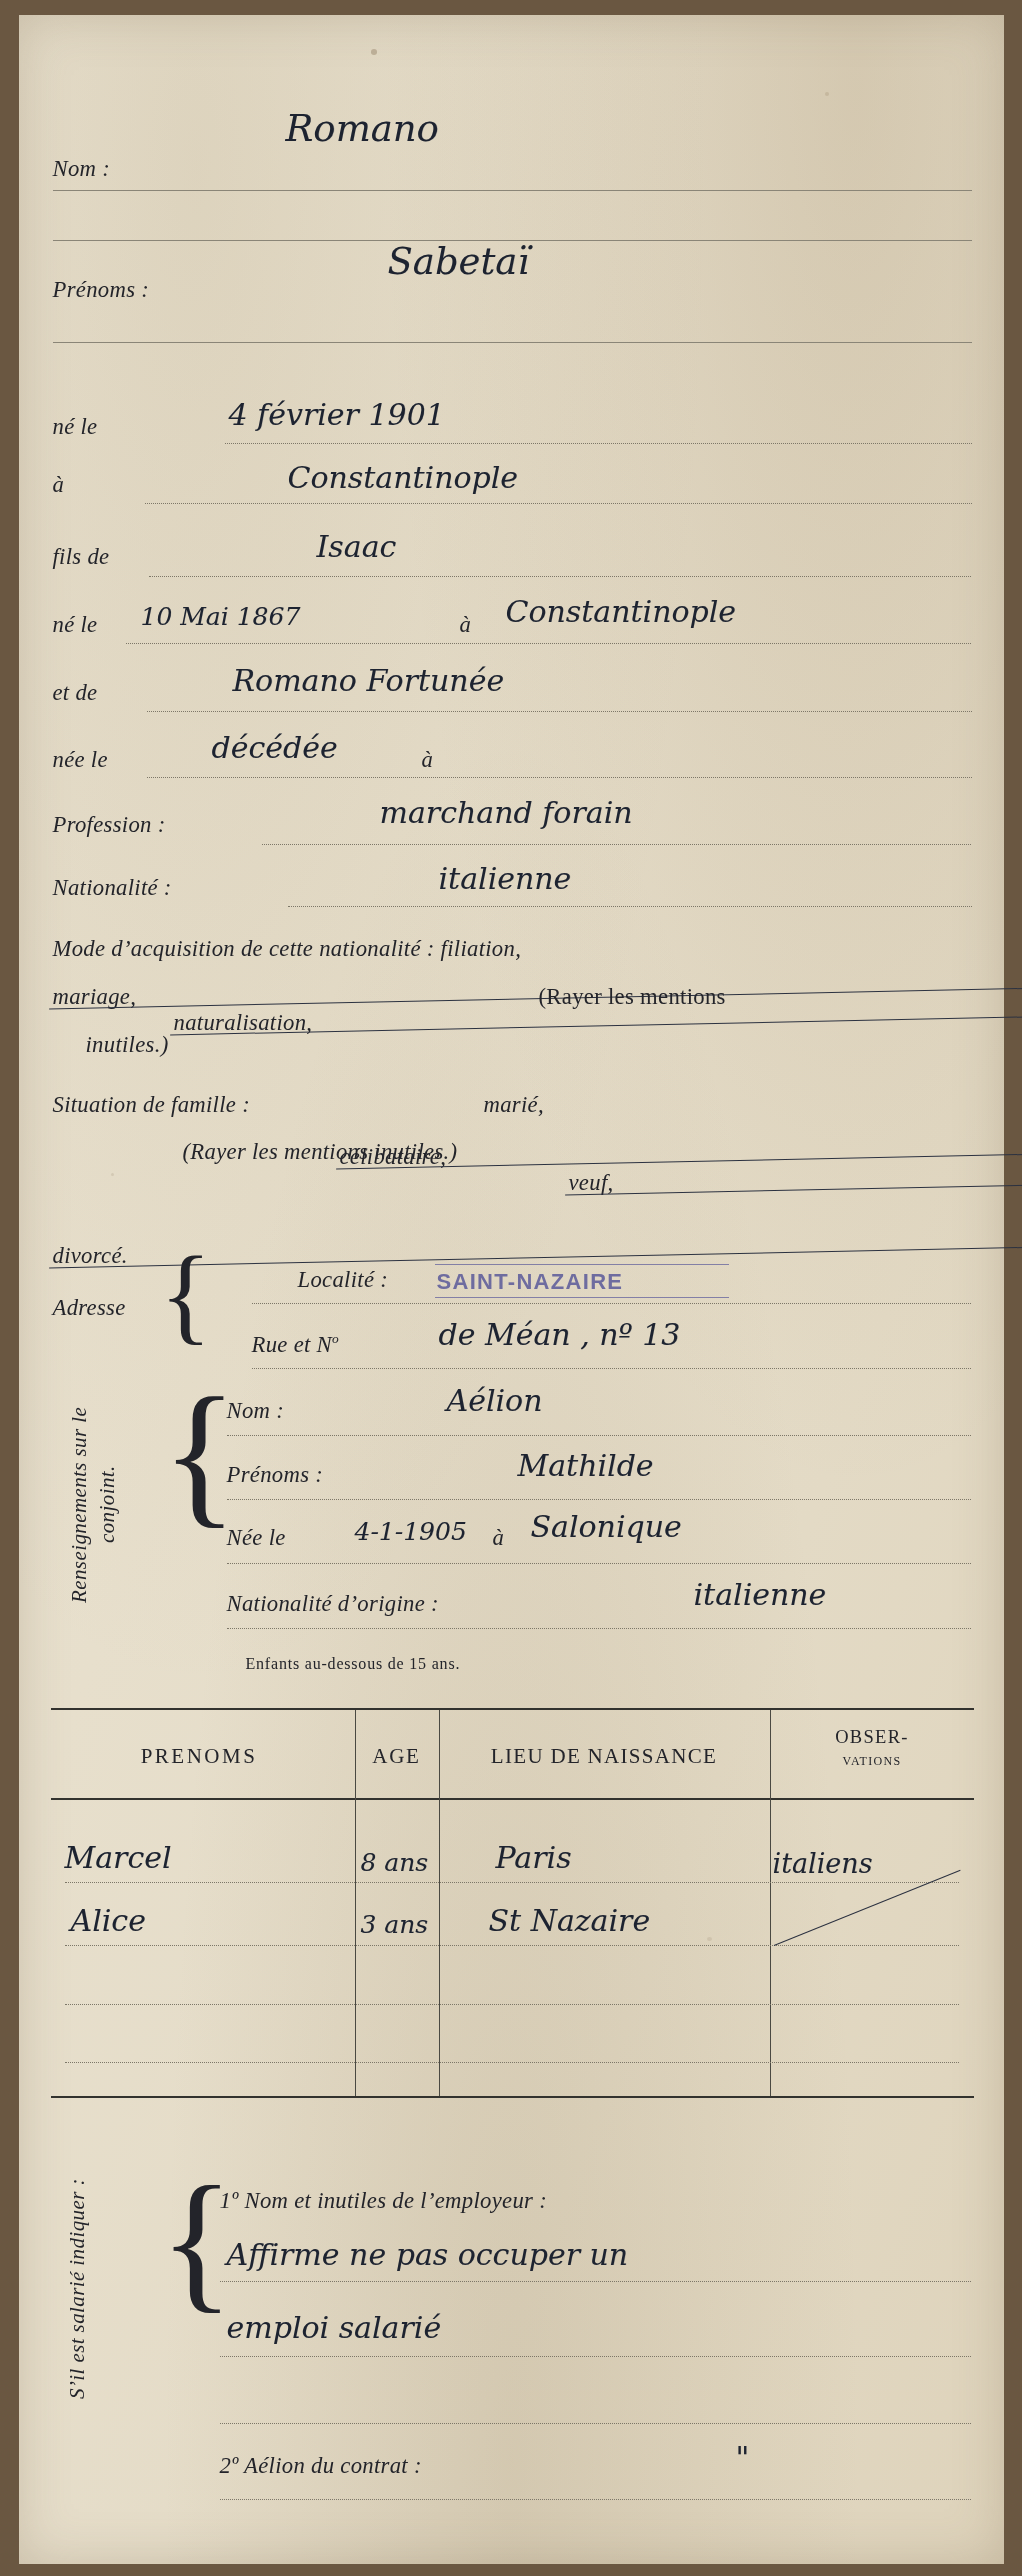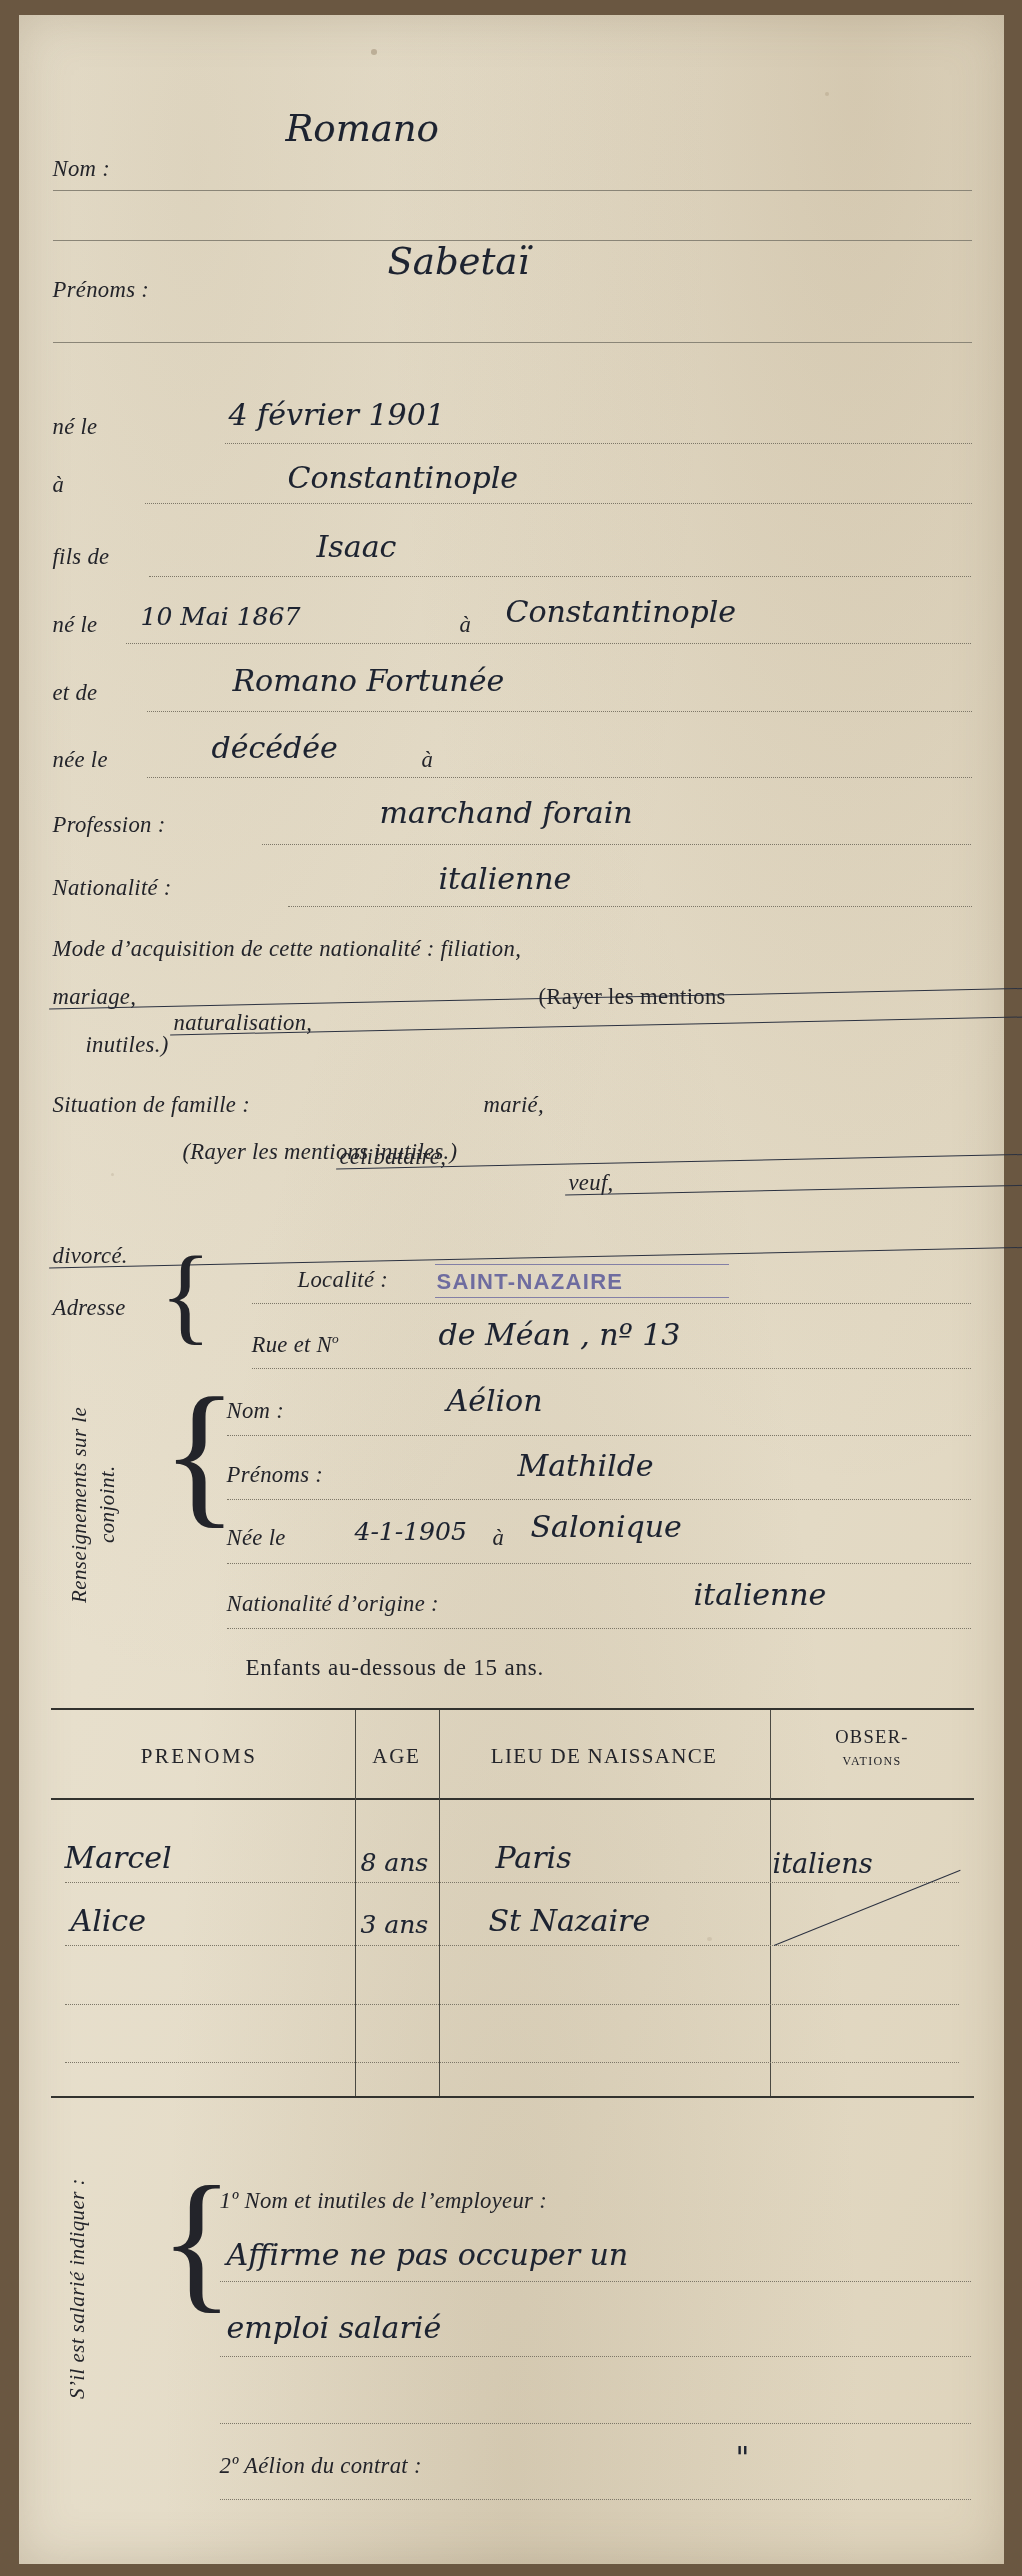--- a/index.html
+++ b/index.html
@@ -204,21 +204,21 @@
     <div class="lbl" style="left:208px;top:1510px;">Née  le</div>
     <div class="hw sm" style="left:336px;top:1502px;">4-1-1905</div>
     <div class="lbl" style="left:474px;top:1510px;">à</div>
     <div class="hw med" style="left:512px;top:1494px;">Salonique</div>
     <div class="rule dotted" style="left:208px;top:1548px;width:744px;"></div>
 
     <div class="lbl" style="left:208px;top:1576px;">Nationalité d’origine :</div>
     <div class="rule dotted" style="left:208px;top:1613px;width:744px;"></div>
     <div class="hw med" style="left:675px;top:1562px;">italienne</div>
 
-    <div class="lbl rom" style="left:227px;top:1640px;font-size:23px;letter-spacing:0.8px;">Enfants au-dessous de 15 ans.</div>
+    <div class="lbl rom" style="left:227px;top:1640px;font-size:16px;letter-spacing:0.8px;">Enfants au-dessous de 15 ans.</div>
 
     <div class="rule thick" style="left:32px;top:1693px;width:923px;"></div>
     <div class="rule thick" style="left:32px;top:1783px;width:923px;"></div>
     <div class="rule thick" style="left:32px;top:2081px;width:923px;"></div>
 
     <div class="vline" style="left:336px;top:1695px;height:386px;"></div>
     <div class="vline" style="left:420px;top:1695px;height:386px;"></div>
     <div class="vline" style="left:751px;top:1695px;height:386px;"></div>
 
     <div class="tblhdr" style="left:84px;top:1729px;width:193px;">PRENOMS</div>

